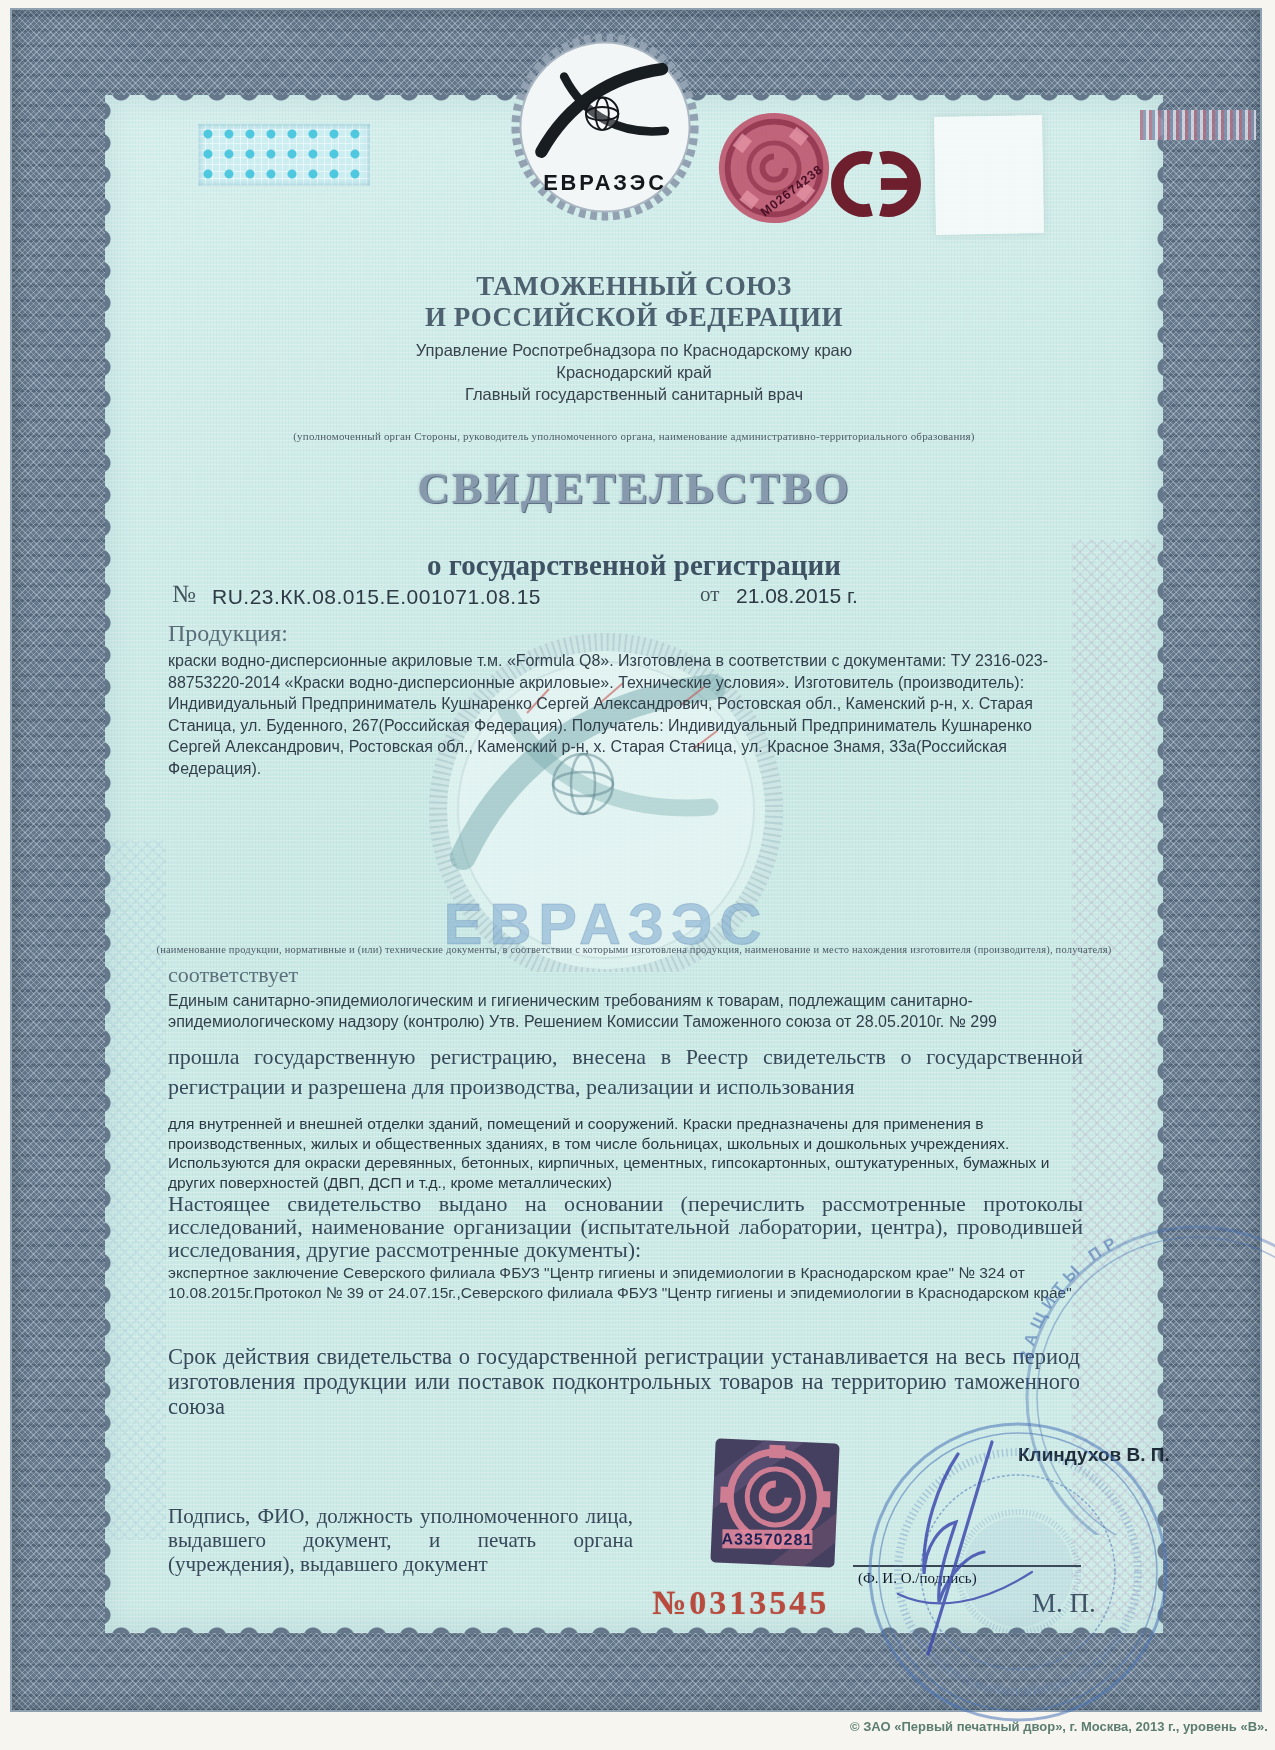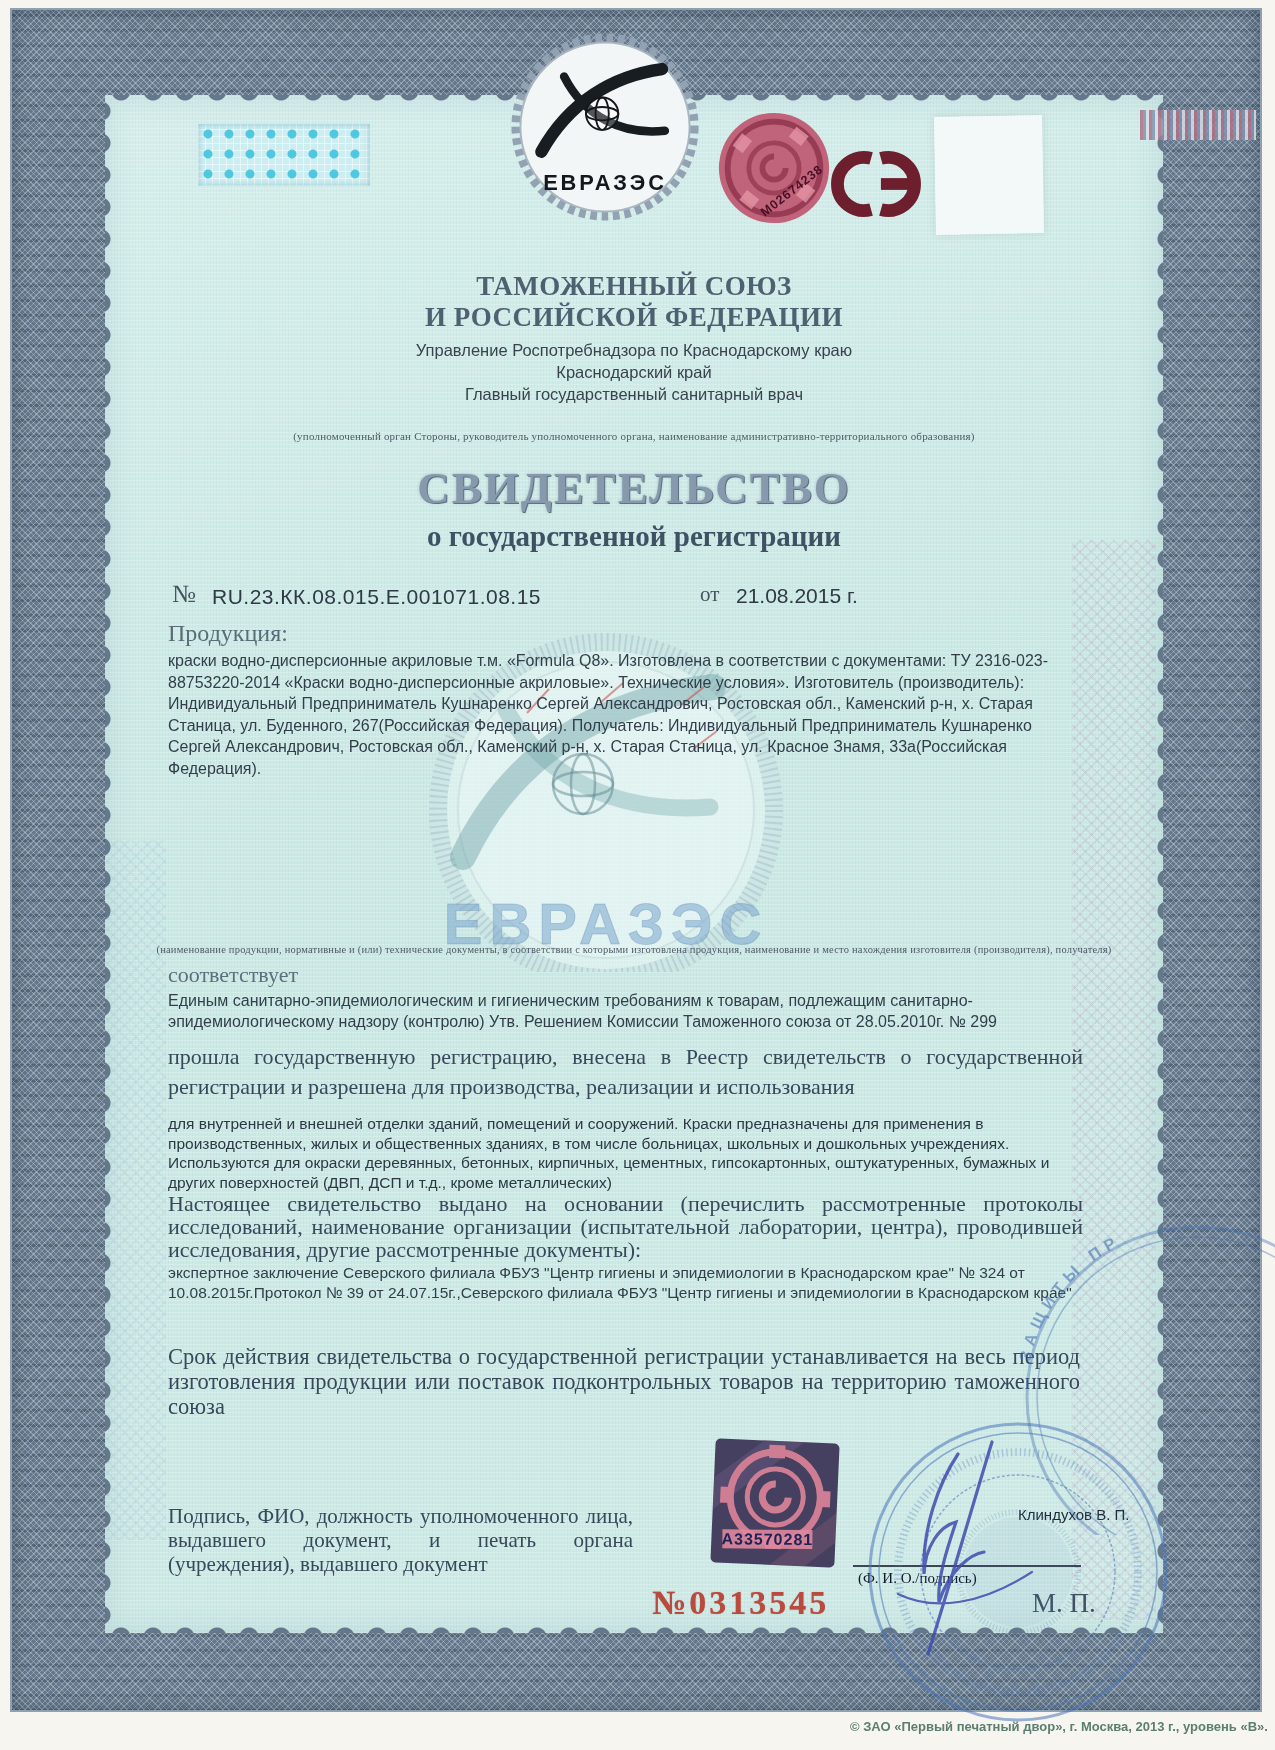--- a/index.html
+++ b/index.html
@@ -158,21 +158,21 @@
     <div class="serif hdr-serif">И РОССИЙСКОЙ ФЕДЕРАЦИИ</div>
     <div style="height:6px;"></div>
     <div class="sans hdr-sans">Управление Роспотребнадзора по Краснодарскому краю</div>
     <div class="sans hdr-sans">Краснодарский край</div>
     <div class="sans hdr-sans">Главный государственный санитарный врач</div>
   </div>
 
   <div class="t center serif caption" style="top:430px;">(уполномоченный орган Стороны, руководитель уполномоченного органа, наименование административно-территориального образования)</div>
 
   <div class="t center serif title-main" style="top:462px;">СВИДЕТЕЛЬСТВО</div>
-  <div class="t center serif title-sub" style="top:520px;">о государственной регистрации</div>
+  <div class="t center serif title-sub" style="top:549px;">о государственной регистрации</div>
 
   <div class="t serif" style="left:172px;top:580px;font-size:25px;color:#44545f;">№</div>
   <div class="t sans" style="left:212px;top:585px;font-size:21px;letter-spacing:.5px;color:#2e3a46;">RU.23.КК.08.015.Е.001071.08.15</div>
   <div class="t serif" style="left:700px;top:582px;font-size:21px;color:#44545f;">от</div>
   <div class="t sans" style="left:736px;top:584px;font-size:21px;color:#2e3a46;">21.08.2015 г.</div>
 
   <div class="t serif" style="left:168px;top:620px;font-size:24px;color:#5a6c78;">Продукция:</div>
   <div class="t p-sans" style="left:168px;top:650px;width:918px;">краски водно-дисперсионные акриловые т.м. «Formula Q8». Изготовлена в соответствии с документами: ТУ 2316-023-88753220-2014 «Краски водно-дисперсионные акриловые». Технические условия». Изготовитель (производитель): Индивидуальный Предприниматель Кушнаренко Сергей Александрович, Ростовская обл., Каменский р-н, х. Старая Станица, ул. Буденного, 267(Российская Федерация).  Получатель: Индивидуальный Предприниматель Кушнаренко Сергей Александрович, Ростовская обл., Каменский р-н, х. Старая Станица, ул. Красное Знамя, 33а(Российская Федерация).</div>
 
   <div class="t center serif caption" style="top:944px;font-size:10.5px;">(наименование продукции, нормативные и (или) технические документы, в соответствии с которыми изготовлена продукция, наименование и место нахождения изготовителя (производителя), получателя)</div>
@@ -204,21 +204,21 @@
       <path d="M76 57 a13 13 0 1 1 -13 -13" fill="none" stroke="#cf7d92" stroke-width="7"></path>
       <rect x="12" y="90" width="90" height="19" fill="rgba(223,135,156,.9)" transform="rotate(-2 57 100)"></rect>
       <text x="57" y="105" text-anchor="middle" font-size="16" font-weight="bold" fill="#1d2257" letter-spacing="1" transform="rotate(-2 57 100)">А33570281</text>
     </svg>
   </div>
 
   <div class="t serif red-num" style="left:652px;top:1584px;">№0313545</div>
 
   <div class="fio-line"></div>
   <div class="t serif" style="left:858px;top:1570px;font-size:15px;color:#0f172a;z-index:5;">(Ф. И. О./подпись)</div>
-  <div class="t sans" style="left:1018px;top:1506px;font-size:15px;font-weight:normal;color:#1e2b38;z-index:5;">Клиндухов В. П.</div>
+  <div class="t sans" style="left:1018px;top:1444px;font-size:19px;font-weight:bold;color:#1e2b38;z-index:5;">Клиндухов В. П.</div>
   <div class="t serif" style="left:1032px;top:1588px;font-size:27px;color:#3e5263;z-index:5;">М. П.</div>
 
   <svg class="stamp" style="left:858px;top:1412px;width:320px;height:320px;" viewBox="0 0 320 320">
     <g fill="none" stroke="rgba(74,117,184,.55)">
       <circle cx="160" cy="160" r="148" stroke-width="3"></circle>
       <circle cx="160" cy="160" r="139" stroke-width="1.5"></circle>
       <circle cx="160" cy="160" r="120" stroke-width="8" stroke-dasharray="1.5 3" opacity=".55"></circle>
       <circle cx="160" cy="160" r="97" stroke-width="1.5" stroke-dasharray="3 2"></circle>
       <circle cx="160" cy="160" r="60" stroke-width="6" stroke-dasharray="1 2.5" opacity=".45"></circle>
     </g>

